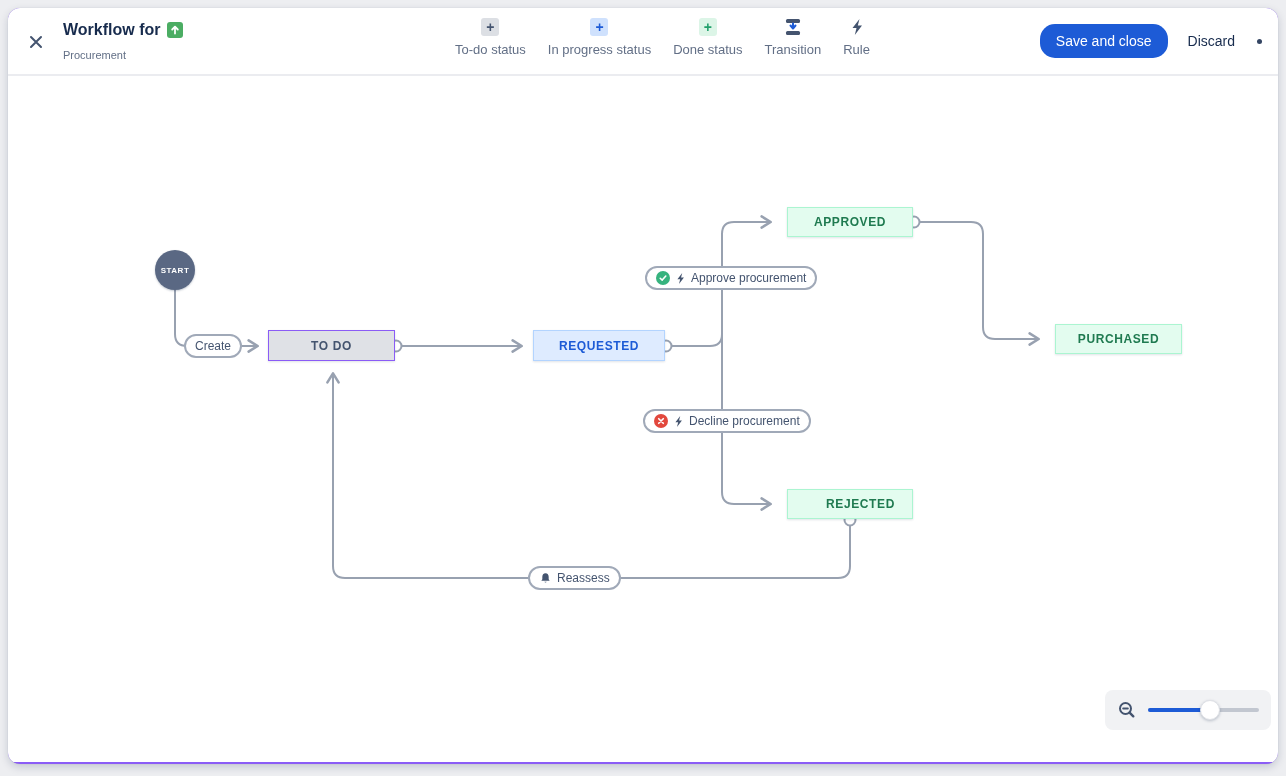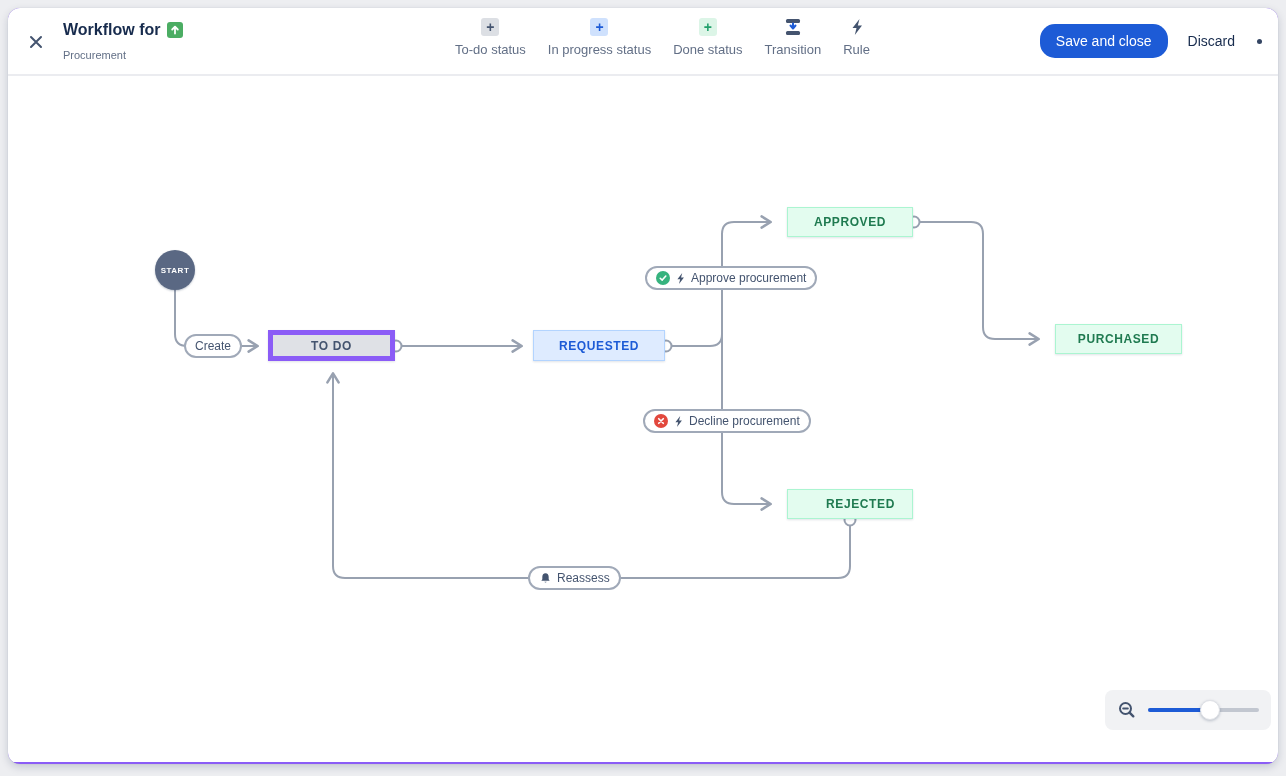--- a/index.html
+++ b/index.html
@@ -65,21 +65,21 @@
     background:#5A6883; color:#fff; font-size:8px; font-weight:700; letter-spacing:.5px;
     display:flex; align-items:center; justify-content:center; cursor:grab;
     box-shadow:0 1px 2px rgba(9,30,66,.25);
   }
 
   .node {
     position:absolute; display:flex; align-items:center; justify-content:center;
     font-size:12px; font-weight:700; letter-spacing:.6px; border-radius:0;
     box-shadow:0 1px 2px rgba(9,30,66,.12); cursor:grab;
   }
-  .node.todo      { background:#DFE1E6; border:5px solid #8b5cf6; color:#44546F; }
+  .node.todo      { background:#DFE1E6; border:1px solid #8b5cf6; color:#44546F; }
   .node.inprog    { background:#DEEBFF; border:1px solid #B3D4FF; color:#1D5BD6; }
   .node.done      { background:#E3FCEF; border:1px solid #ABF5D1; color:#1F7A50; }
 
   .n-todo      { left:260px; top:254px; width:127px; height:31px; }
   .n-requested { left:525px; top:254px; width:132px; height:31px; }
   .n-approved  { left:779px; top:131px; width:126px; height:30px; }
   .n-rejected  { left:779px; top:413px; width:126px; height:30px;padding-left:21px; }
   .n-purchased { left:1047px; top:248px; width:127px; height:30px; }
 
   .pill {

